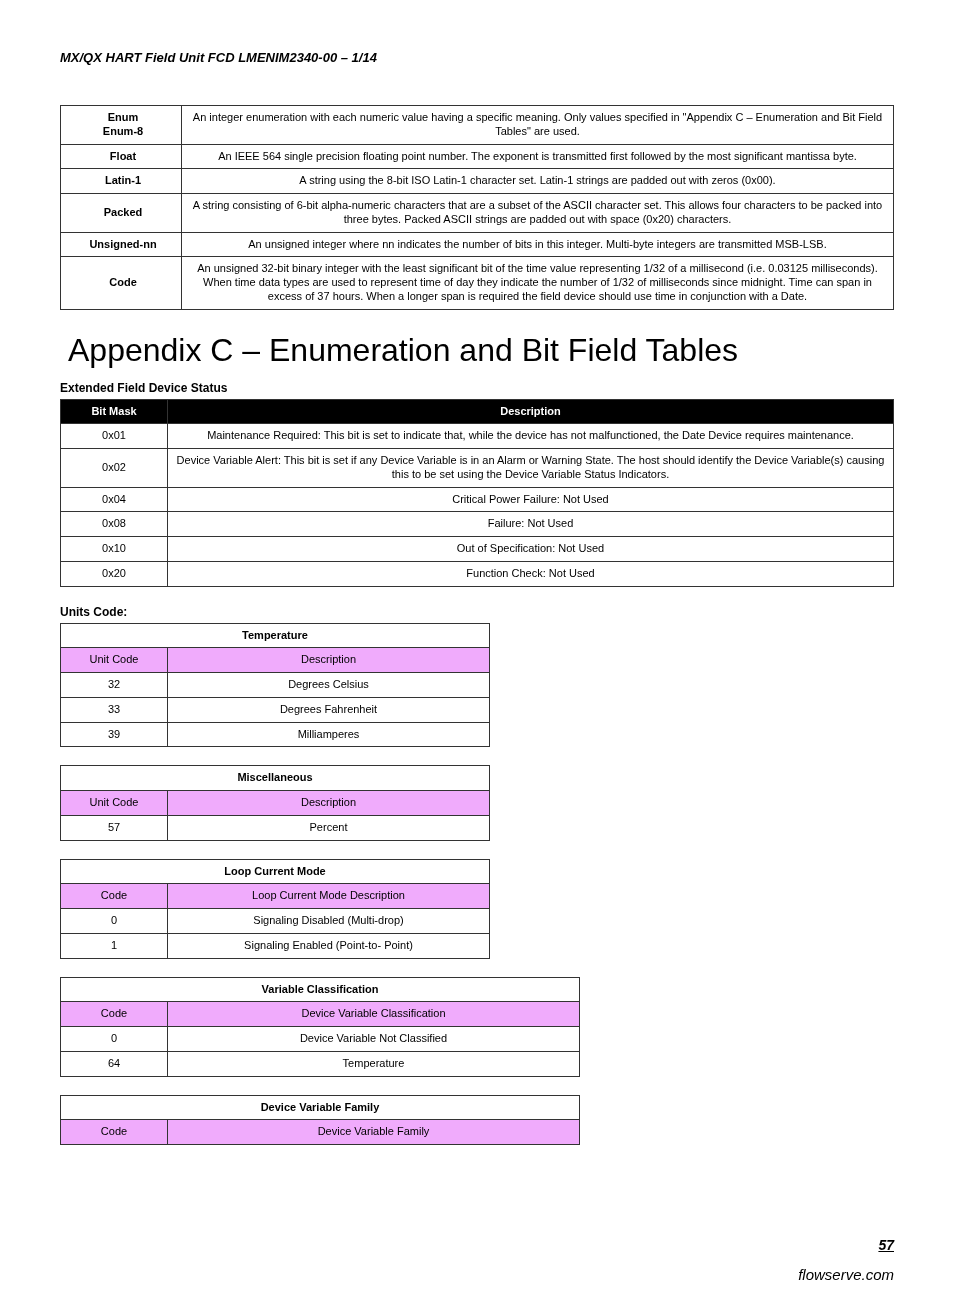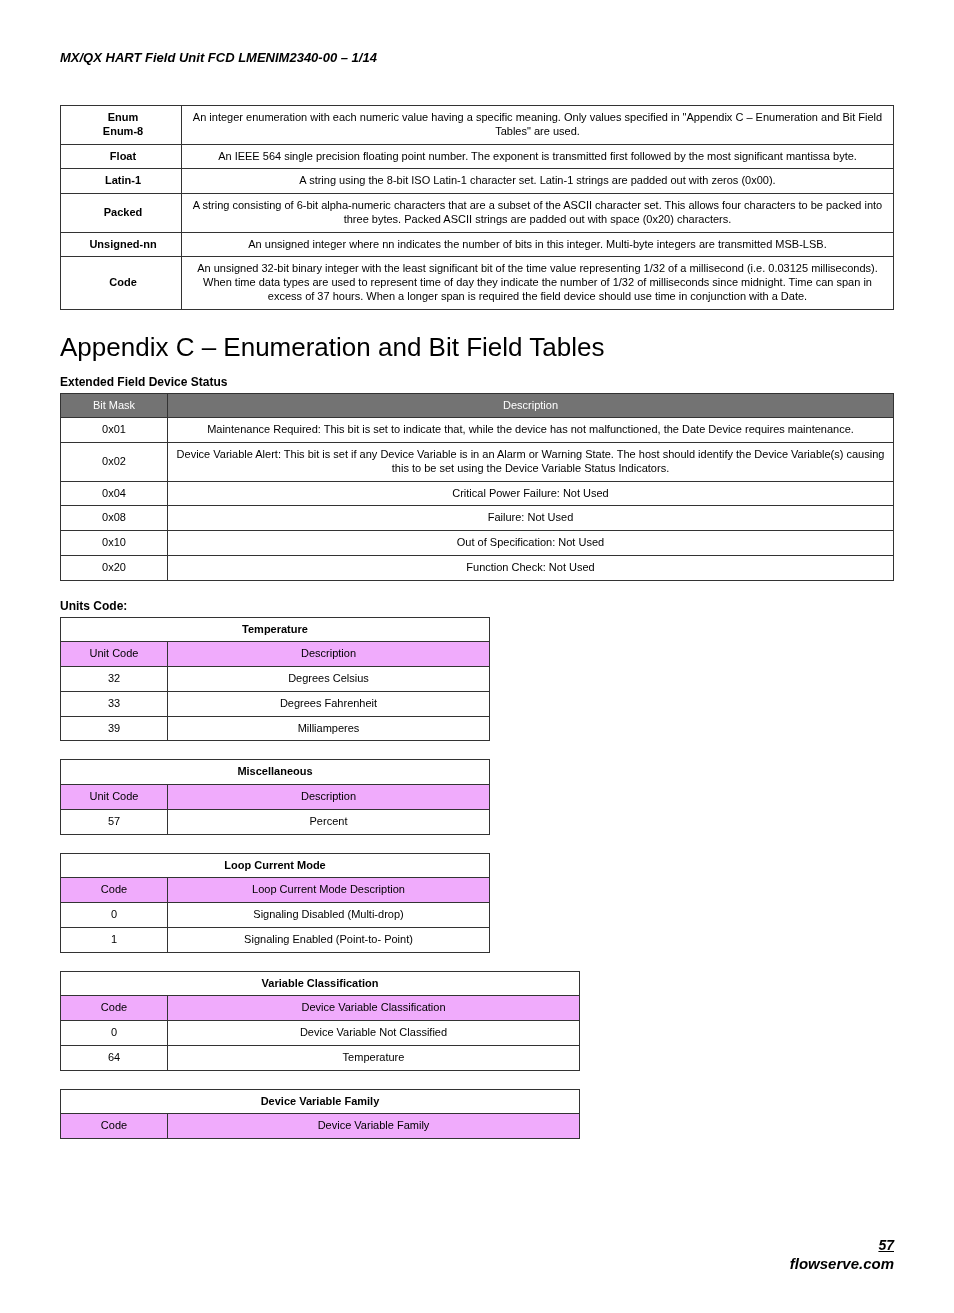--- a/index.html
+++ b/index.html
@@ -47,33 +47,33 @@
     font-size: 11px;
     line-height: 1.25;
   }
   .types-table td:first-child {
     width: 100px;
     text-align: center;
     font-weight: bold;
     padding-left: 12px;
   }
   h1.appendix {
-    font-size: 26px;
+    font-size: 32px;
     font-weight: normal;
-    margin: 22px 0 12px 0;
+    margin: 22px 0 12px 8px;
   }
   .subhead {
     font-weight: bold;
     font-size: 12px;
     margin: 8px 0 4px 0;
   }
   .status-table th {
-    background: #737373;
+    background: #000000;
     color: #fff;
-    font-weight: normal;
+    font-weight: bold;
   }
   .status-table td:first-child {
     width: 90px;
     text-align: center;
   }
   .small-table {
     width: 430px;
   }
   .small-table th.title, .small-table td.title {
     text-align: center;
@@ -94,22 +94,22 @@
     right: 60px;
     bottom: 60px;
     font-weight: bold;
     font-style: italic;
     text-decoration: underline;
     font-size: 14px;
   }
   .footer-url {
     position: absolute;
     right: 60px;
-    bottom: 41px;
-    font-weight: bold;
+    bottom: 30px;
+    font-weight: normal;
     font-style: italic;
     font-size: 15px;
   }
 </style>
 </head>
 <body>
 
 <div class="page">
 
   <div class="header">

